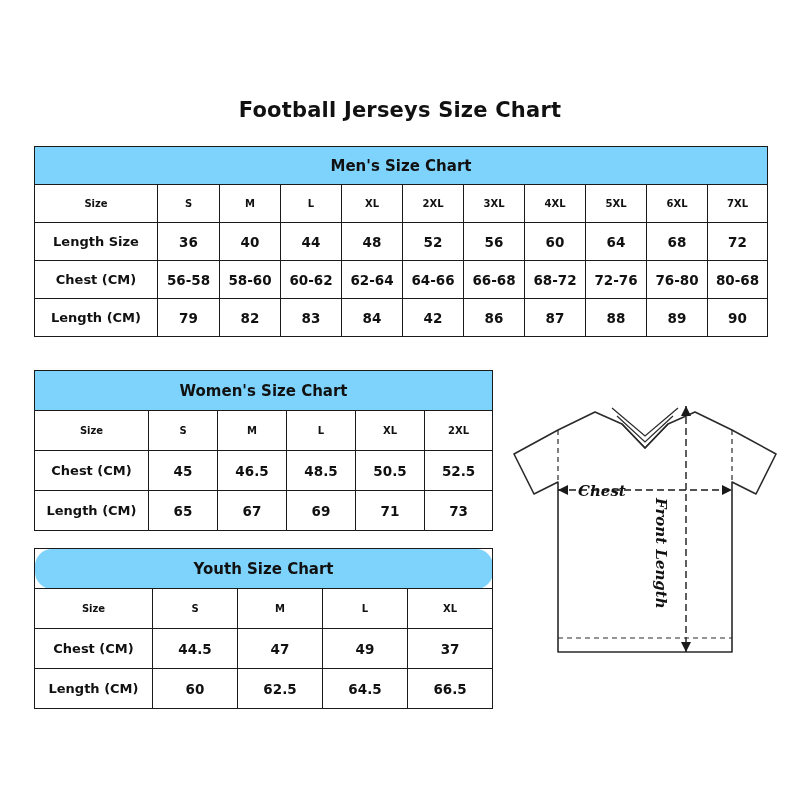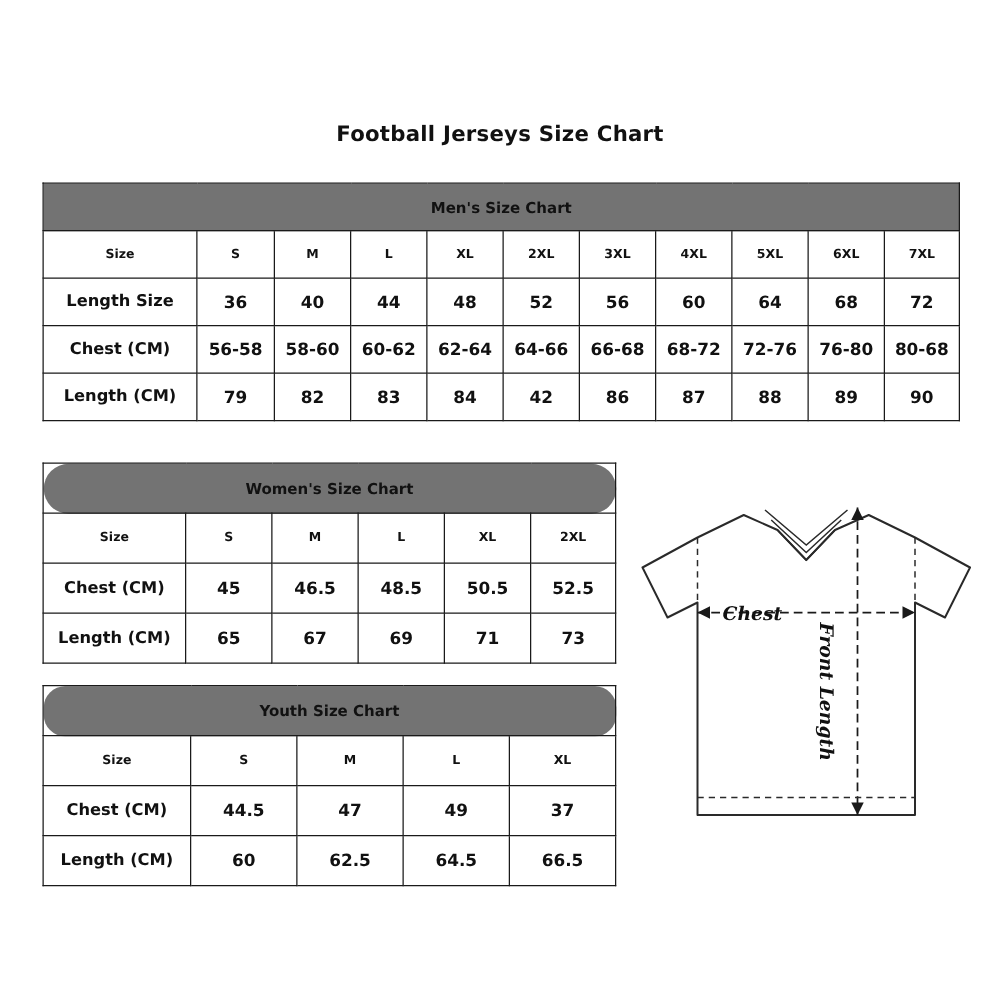--- a/index.html
+++ b/index.html
@@ -18,43 +18,43 @@
     position: relative;
     width: 800px;
     height: 800px;
   }
   #title {
     position: absolute;
     top: 98px;
     left: 0;
     width: 800px;
     text-align: center;
-    font-size: 17px;
+    font-size: 21px;
     font-weight: bold;
     letter-spacing: 0.2px;
     color: #111111;
   }
 
   table.sizechart {
     position: absolute;
     border-collapse: collapse;
     table-layout: fixed;
     background: #ffffff;
   }
   table.sizechart td, table.sizechart th {
     border: 1px solid #1a1a1a;
     text-align: center;
     vertical-align: middle;
     font-weight: bold;
     color: #111111;
     padding: 0;
   }
   .caption-cell {
-    background: #737373;
-    font-size: 12px;
+    background: #7dd3fc;
+    font-size: 15px;
     font-weight: bold;
     height: 36px;
   }
   .hdr-cell {
     height: 35px;
     font-size: 10px;
   }
   .row-label {
     font-size: 13px;
   }
@@ -70,21 +70,21 @@
   }
   #men-table td { height: 37px; }
   #men-table .caption-cell { height: 37px; }
 
   
   #women-table {
     left: 34px;
     top: 370px;
     width: 458px;
   }
-  #women-table td { height: 39px; border-radius: 20px; }
+  #women-table td { height: 39px; }
   #women-table .caption-cell { height: 39px; }
 
   
   #youth-table {
     left: 34px;
     top: 548px;
     width: 458px;
   }
   #youth-table td { height: 39px; border-radius: 17px; }
   #youth-table .caption-cell { height: 39px; }

